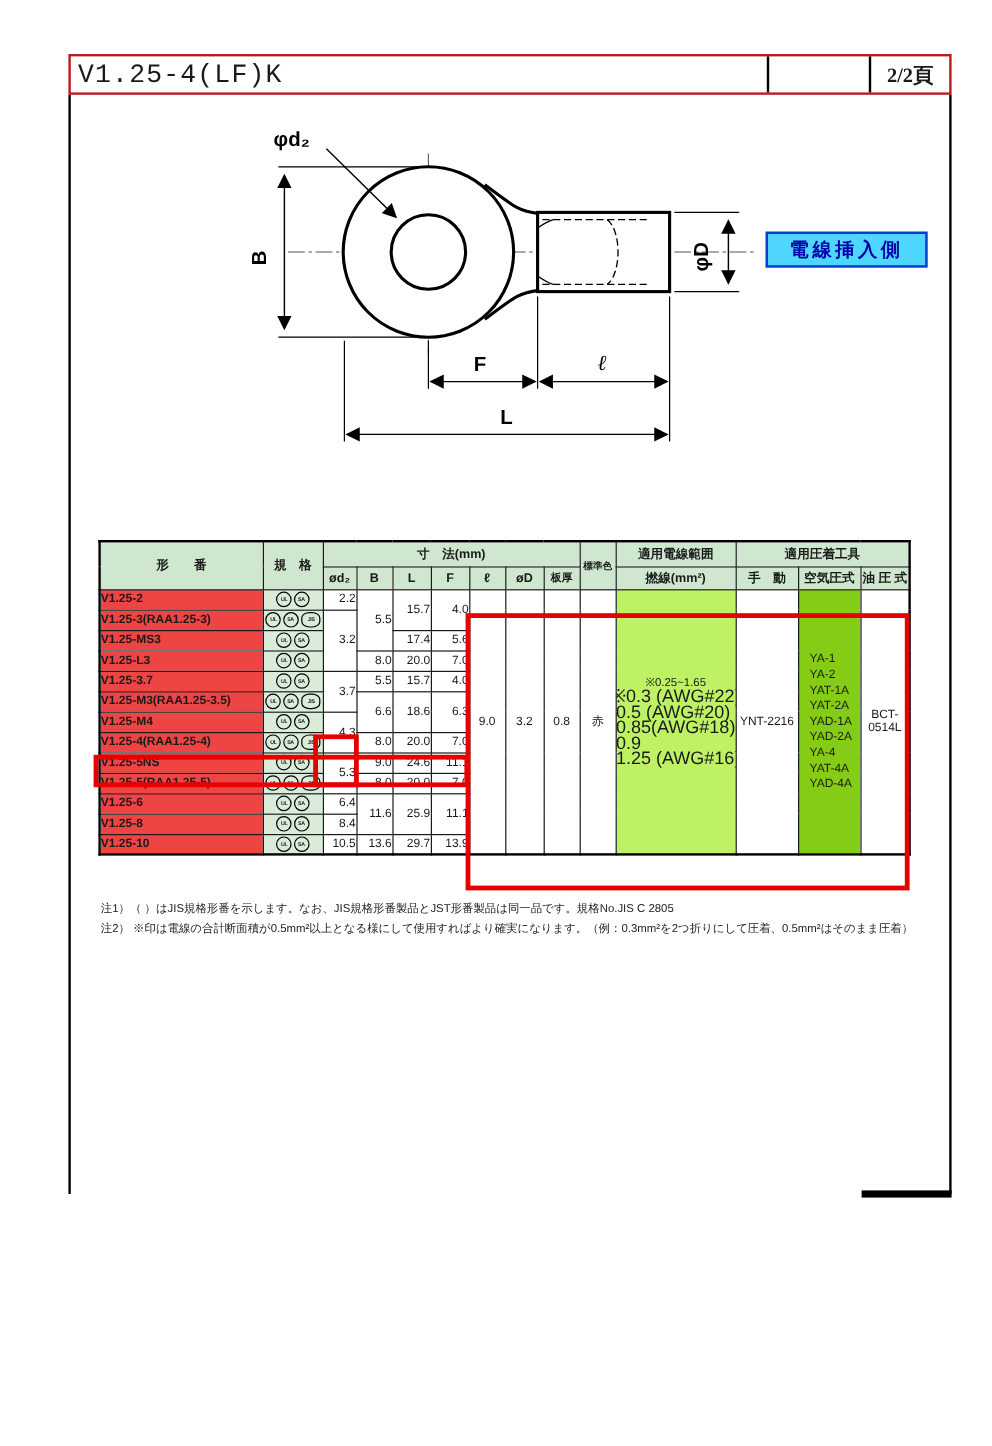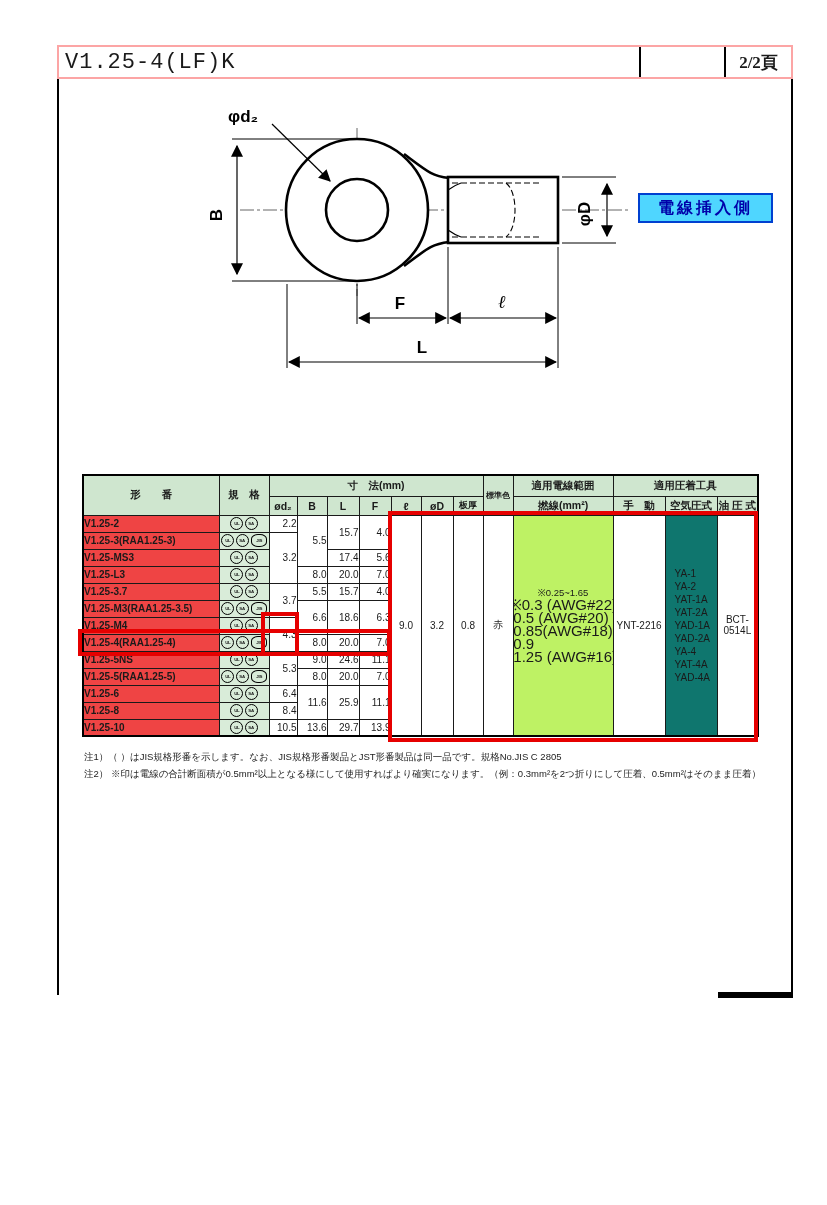--- a/index.html
+++ b/index.html
@@ -1,53 +1,53 @@
 <!DOCTYPE html>
 <html><head>
 <meta charset="utf-8">
 <style>
   html,body { margin:0; padding:0; background:#ffffff; }
   body { font-family:"Liberation Sans", sans-serif; color:#1a1a1a; }
   #page { position:relative; width:827px; height:1205px; background:#fff; overflow:hidden; }
 
   
   .title-bar { position:absolute; left:57px; top:45px; width:736px; height:34px;
-    border:2px solid #fca5a5; box-sizing:border-box; display:flex; }
+    border:2px solid #b91c1c; box-sizing:border-box; display:flex; }
   .title-cell { flex:0 0 574px; border-right:2px solid #000; display:flex; align-items:center;
     padding-left:6px; font-family:"Liberation Mono", monospace; font-size:22px; letter-spacing:1px; }
   .blank-cell { flex:0 0 83px; border-right:2px solid #000; }
   .page-cell { flex:1; display:flex; align-items:center; justify-content:center;
     font-family:Liberation Serif, serif; font-size:17px; font-weight:bold; }
   .frame-left  { position:absolute; left:57px;  top:79px; width:2px; height:916px; background:#000; }
   .frame-right { position:absolute; left:791px; top:79px; width:2px; height:916px; background:#000; }
   .frame-bottom-bar { position:absolute; left:718px; top:992px; width:75px; height:6px; background:#000; }
 
   
   #diagram { position:absolute; left:57px; top:79px; }
   .wire-side-label { position:absolute; left:638px; top:193px; width:135px; height:30px;
     background:#4fd6ff; border:2px solid #0040d0; box-sizing:border-box;
     display:flex; align-items:center; justify-content:center;
     color:#0000aa; font-weight:bold; font-size:16px; letter-spacing:3px; }
   svg text { font-family:"Liberation Sans", sans-serif; }
   .dimtxt { font-size:17px; font-weight:bold; fill:#000; }
   .elltxt { font-family:"DejaVu Serif", serif; font-style:italic; font-size:18px; font-weight:bold; }
 
   
-  table.spec { position:absolute; left:82px; top:474px; border-collapse:collapse;
+  table.spec { position:absolute; left:82px; top:450px; border-collapse:collapse;
     table-layout:fixed; width:675px; font-size:10px;padding-left:28px; }
   table.spec th, table.spec td { border:1px solid #1a1a1a; padding:0; box-sizing:border-box; overflow:hidden; }
   table.spec { border:2px solid #000; }
   table.spec thead th { background:#cfe6cf; font-size:10.5px; font-weight:bold; }
   tr.h1 th { height:21px; } tr.h2 th { height:19px; }
   tbody td { height:17px; }
   td.model-cell { background:#ef4444; font-weight:bold; padding-left:4px; font-size:10px; white-space:nowrap; }
   td.marks-cell { background:#d9ecd9; text-align:center; white-space:nowrap; }
   td.num-cell { text-align:right; padding-right:3px; background:#fff; font-size:10px; }
   td.mid-cell { text-align:center; background:#fff; font-size:10px; }
-  td.pneu-cell { vertical-align:middle; background:#0f766e; }
+  td.pneu-cell { vertical-align:middle; background:#84cc16; }
   .pneu-line { text-align:left; padding-left:9px; line-height:13px; font-size:10px; }
   td.wire-cell { background:#bef264; vertical-align:middle; }
   .wire-range { text-align:center; font-size:9.5px; white-space:pre; margin-bottom:-2px; }
   .paren-row { display:flex; align-items:center; justify-content:center; }
   .bigparen { font-family:"DejaVu Sans", sans-serif; font-size:72px; font-weight:100;
     line-height:68px; transform:scale(0.45,1.05); color:#222; width:10px; }
   .wire-lines { font-size:15px; line-height:13px; white-space:pre; text-align:left; }
   .mark { display:inline-flex; align-items:center; justify-content:center;
     width:11px; height:11px; border:1px solid #000; border-radius:50%;
     font-size:8px; font-weight:bold; vertical-align:middle; margin:0 1px; }

